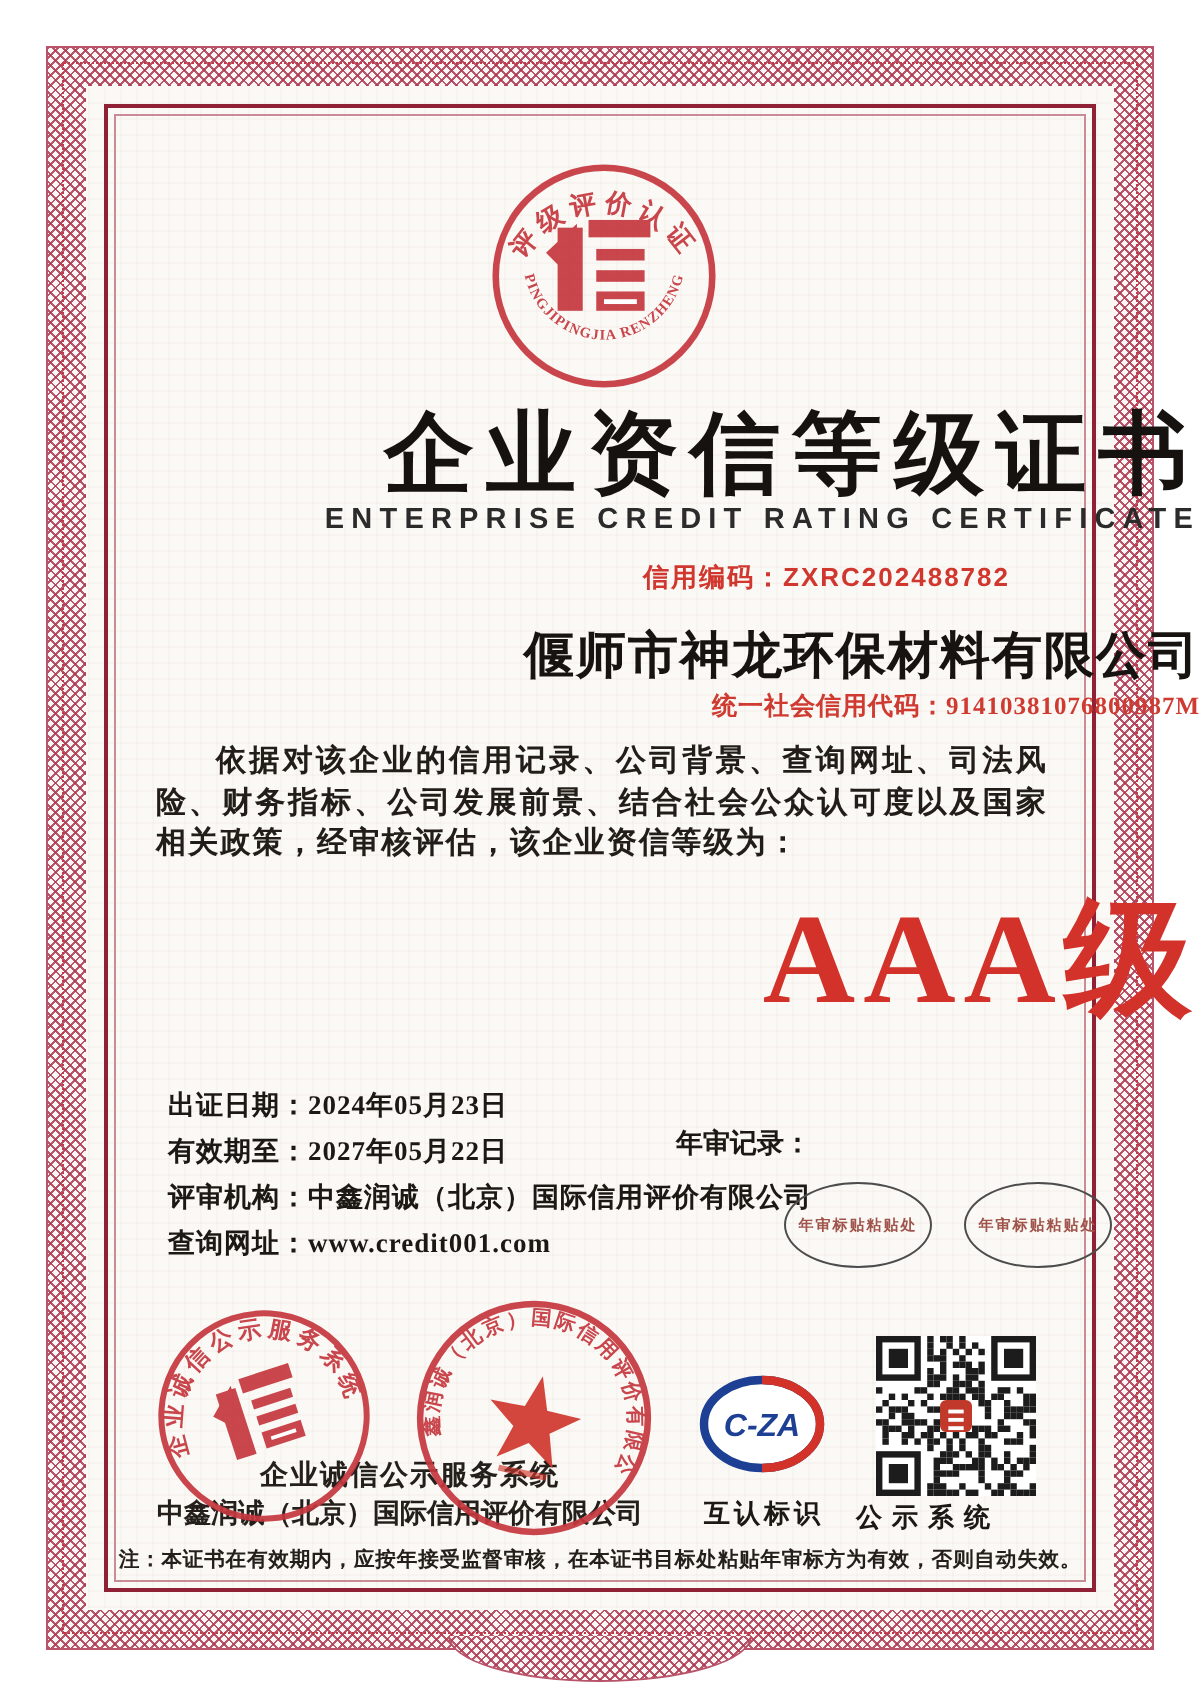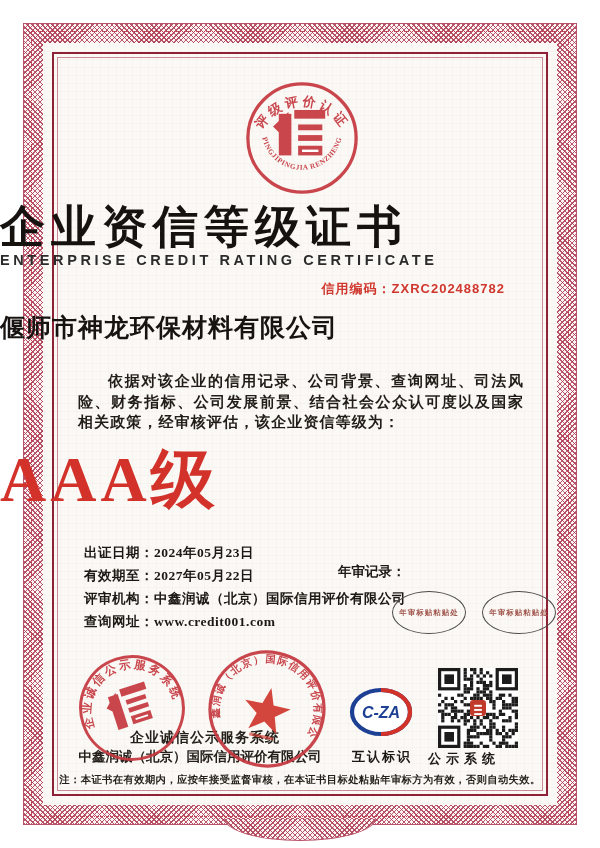--- a/index.html
+++ b/index.html
@@ -20,21 +20,21 @@
       repeating-linear-gradient(-45deg,rgba(173,58,80,.85) 0 1px,transparent 1px 3.5px),
       #fdf6f6;
     border:1px solid #b8536a;border-top:none;border-radius:0 0 50% 50%/0 0 100% 100%;}
   .texture{position:absolute;inset:44px;pointer-events:none;
     background:
       repeating-linear-gradient(0deg,rgba(205,150,150,.06) 0 1px,transparent 1px 8px),
       repeating-linear-gradient(90deg,rgba(205,150,150,.05) 0 1px,transparent 1px 8px);}
   .frame{position:absolute;inset:52px;border:2.2px solid #8f2036;outline:1px solid #c98b96;outline-offset:-6px;}
   
   .abs{position:absolute;}
-  .center{left:0;right:0;text-align:left;}
+  .center{left:0;right:0;text-align:right;}
   .title{top:197px;font-size:45px;font-weight:bold;letter-spacing:6px;color:#151210;}
   .subtitle{top:252px;font-size:14.5px;font-weight:bold;letter-spacing:3.6px;color:#2b2b2b;
             font-family:"Liberation Sans","DejaVu Sans",sans-serif;}
   .credit-code{top:280px;right:95px;font-size:13px;font-weight:bold;color:#d0372e;letter-spacing:1px;
             font-family:"Liberation Sans","DejaVu Sans",sans-serif;margin-left:16px;}
   .company{top:311px;font-size:25px;font-weight:bold;letter-spacing:1px;color:#171310;}
   .uscc{top:345px;font-size:12.5px;font-weight:bold;color:#cf3a31;letter-spacing:.5px;}
   .para{top:371px;left:78px;right:76px;font-size:15px;font-weight:bold;color:#221d18;
         line-height:20.5px;letter-spacing:1.1px;text-indent:2em;text-align:justify;}
   .rating{top:436px;font-size:64px;font-weight:bold;color:#d2322a;letter-spacing:4px;}
@@ -93,20 +93,21 @@
         <rect x="60" y="72" width="17" height="2.5" fill="#ffffff"></rect>
       </g>
     </svg>
   </div>
 
   <div class="abs center title">企业资信等级证书</div>
   <div class="abs center subtitle">ENTERPRISE CREDIT RATING CERTIFICATE</div>
   <div class="abs credit-code">信用编码：ZXRC202488782</div>
 
   <div class="abs center company">偃师市神龙环保材料有限公司</div>
+  <div class="abs center uscc">统一社会信用代码：91410381076800987M</div>
 
   <div class="abs para">依据对该企业的信用记录、公司背景、查询网址、司法风险、财务指标、公司发展前景、结合社会公众认可度以及国家相关政策，经审核评估，该企业资信等级为：</div>
 
   <div class="abs center rating">AAA级</div>
 
   <div class="abs details">
     <div class="drow"><span>出证日期：</span><span>2024年05月23日</span></div>
     <div class="drow"><span>有效期至：</span><span>2027年05月22日</span></div>
     <div class="drow"><span>评审机构：</span><span>中鑫润诚（北京）国际信用评价有限公司</span></div>
     <div class="drow"><span>查询网址：</span><span>www.credit001.com</span></div>

